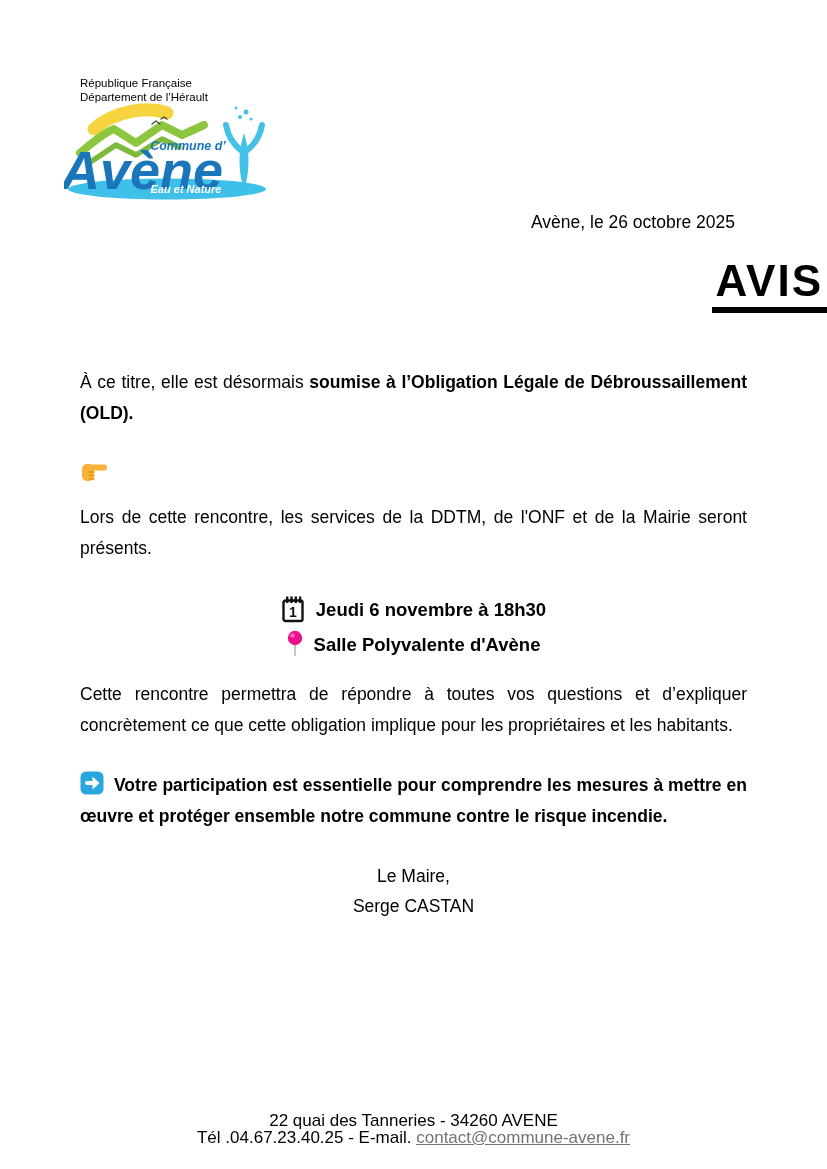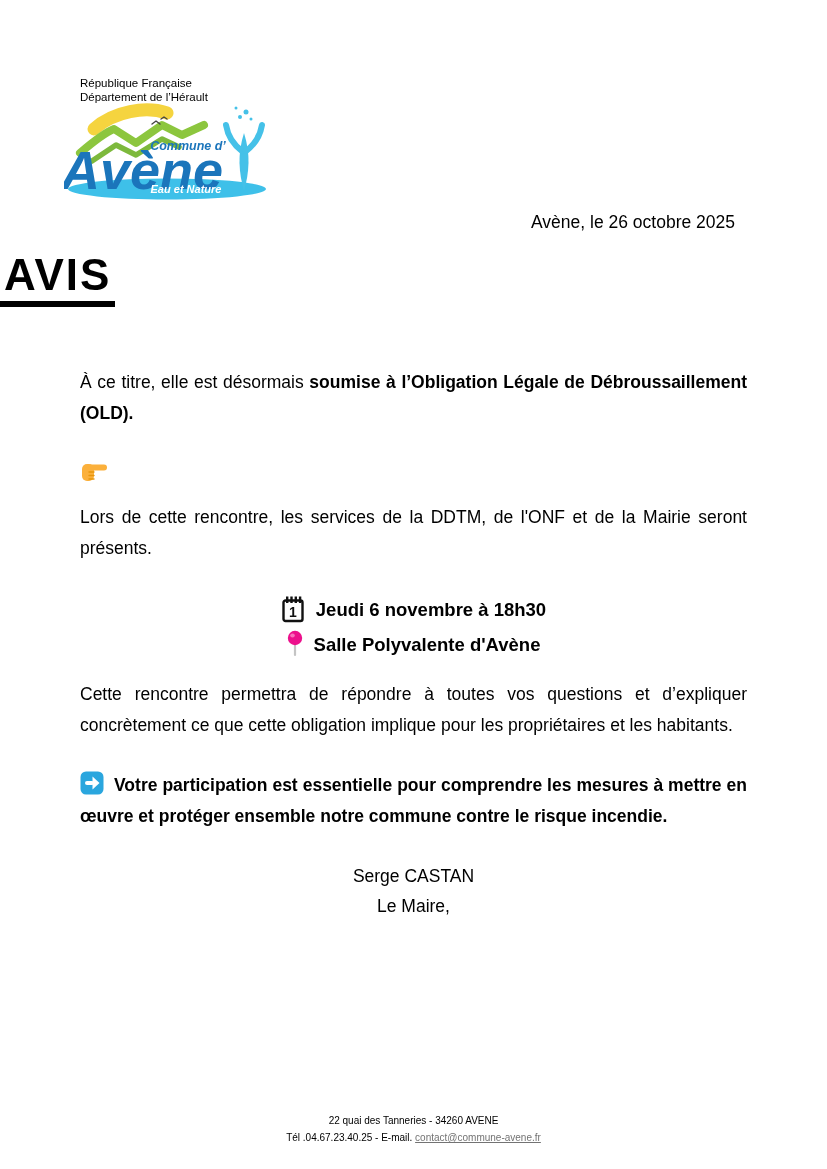--- a/index.html
+++ b/index.html
@@ -3,39 +3,39 @@
 <meta charset="utf-8">
 <style>
   html,body{margin:0;padding:0;}
   body{
     width:827px;height:1169px;position:relative;background:#ffffff;
     font-family:"Liberation Sans", sans-serif;color:#000;overflow:hidden;
   }
   .gov{position:absolute;top:76px;left:80px;font-size:11.5px;line-height:14px;}
   .logo{position:absolute;top:103px;left:64px;width:207px;height:106px;}
   .date{position:absolute;top:212px;right:92px;font-size:17.5px;}
-  .title-wrap{position:absolute;top:250px;left:0;width:100%;text-align:left;}
+  .title-wrap{position:absolute;top:256px;left:0;width:100%;text-align:right;}
   .title{
     display:inline-block;font-size:44px;font-weight:bold;letter-spacing:2px;
     border-bottom:6px solid #000;padding:0 4px 2px;line-height:1.12;
   }
   .content{position:absolute;top:336px;left:80px;width:667px;}
   .body-text{font-size:17.5px;line-height:31px;text-align:justify;margin:0;}
   .bold{font-weight:bold;}
   #p2{margin-top:30px;}
   #p3{margin-top:12px;}
   .events{margin-top:28px;}
   .event-line{
     display:flex;justify-content:center;align-items:center;gap:11px;
     font-weight:bold;font-size:18.5px;height:35px;
   }
   #p4{margin-top:17px;}
   #p5{margin-top:29px;}
   .signature{margin-top:29px;text-align:center;font-size:17.5px;line-height:30px;}
-  .footer{position:absolute;top:1112px;left:0;width:100%;text-align:center;font-size:10px;line-height:17px;}
+  .footer{position:absolute;top:1112px;left:0;width:100%;text-align:center;font-size:17px;line-height:17px;}
   .footer a{color:#737373;}
   .inline-icon{display:inline-block;vertical-align:-4px;margin-right:10px;}
 </style>
 </head>
 <body>
 
 <div class="gov">
   <div>République Française</div>
   <div>Département de l’Hérault</div>
 </div>
@@ -122,22 +122,22 @@
 
   <p class="body-text bold" id="p5">
     <svg class="inline-icon" width="24" height="24" viewBox="0 0 24 24">
       <rect x="0.5" y="0.5" width="23" height="23" rx="5.5" fill="#2AA6DE"></rect>
       <rect x="5" y="10" width="9" height="4" rx="2" fill="#fff"></rect>
       <polygon points="12.5,5.5 19.5,12 12.5,18.5" fill="#fff"></polygon>
     </svg><span>Votre participation est essentielle pour comprendre les mesures à mettre en œuvre et protéger ensemble notre commune contre le risque incendie.</span>
   </p>
 
   <div class="signature">
+    <div>Le Maire,</div>
     <div>Serge CASTAN</div>
-    <div>Le Maire,</div>
   </div>
 
 </div>
 
 <div class="footer">
   <div>22 quai des Tanneries  -  34260 AVENE</div>
   <div>
     <span>Tél .04.67.23.40.25 - E-mail. </span><a href="#">contact@commune-avene.fr</a>
   </div>
 </div>

